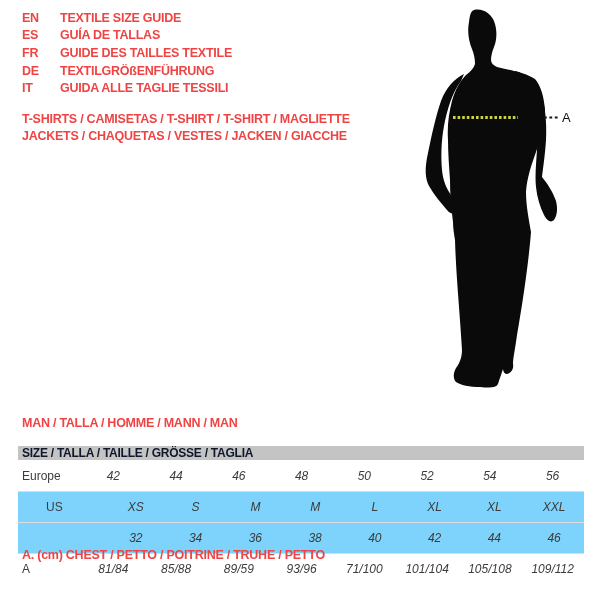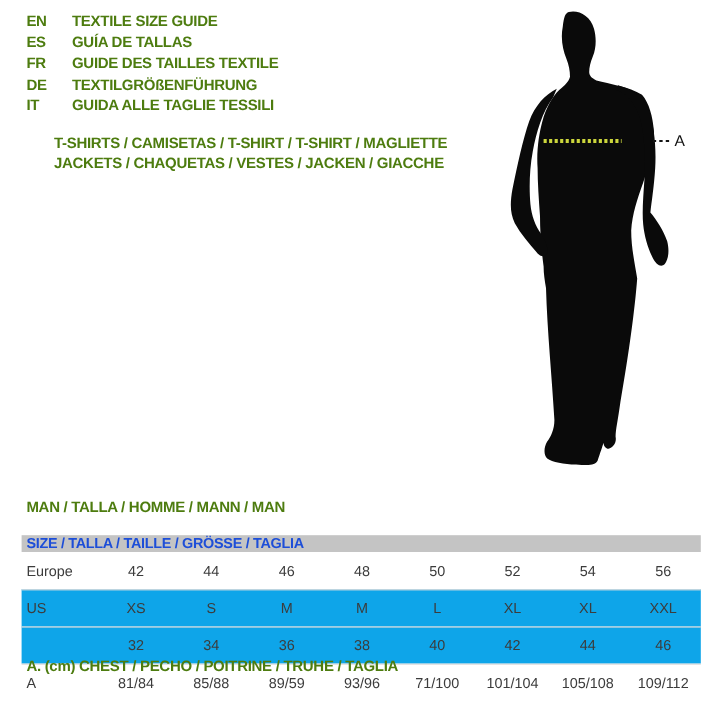--- a/index.html
+++ b/index.html
@@ -1,39 +1,39 @@
 <!DOCTYPE html>
 <html><head>
 <meta charset="utf-8">
 <style>
   html,body{margin:0;padding:0;}
   body{
     width:600px;height:600px;background:#ffffff;position:relative;overflow:hidden;
     font-family:"Liberation Sans", sans-serif;
   }
-  .bold-txt{font-weight:700;font-size:12.5px;color:#4d7c0f;letter-spacing:-0.25px;}
+  .bold-txt{font-weight:700;font-size:12.5px;color:#ef4444;letter-spacing:-0.25px;}
 
   .lang-block{position:absolute;left:22px;top:9px;}
   .lang-row{display:flex;height:17.6px;align-items:center;}
   .lang-code{width:38px;}
-  .categories{position:absolute;left:22px;top:111px;margin-left:23px;}
+  .categories{position:absolute;left:22px;top:111px;}
   .category-line{line-height:16.5px;}
 
   .figure{position:absolute;left:410px;top:0px;}
 
   .section-title{position:absolute;left:22px;top:416px;}
 
   .size-table{position:absolute;left:18px;top:446px;width:566px;font-size:12px;color:#3c3c3c;}
   .thead{height:14px;line-height:14px;background:#c4c4c4;font-weight:700;font-size:12px;
-         color:#1d4ed8;padding-left:4px;letter-spacing:-0.25px;}
+         color:#0f172a;padding-left:4px;letter-spacing:-0.25px;}
   .trow{display:flex;height:31px;align-items:center;box-sizing:border-box;}
   .trow + .trow{border-top:1px solid #dcdcdc;}
-  .trow.shaded{background:#0ea5e9;}
+  .trow.shaded{background:#7dd3fc;padding-left:24px;}
   .tlabel{width:60px;padding-left:4px;}
-  .tcell{flex:1;text-align:center;}
+  .tcell{flex:1;text-align:center;font-style:italic;}
 
   .footer-note{position:absolute;left:22px;top:548px;}
 </style>
 </head>
 <body>
 
 <div class="lang-block">
   <div class="lang-row">
     <span class="lang-code bold-txt">EN</span>
     <span class="bold-txt">TEXTILE SIZE GUIDE</span>
@@ -172,13 +172,13 @@
     <span class="tcell">85/88</span>
     <span class="tcell">89/59</span>
     <span class="tcell">93/96</span>
     <span class="tcell">71/100</span>
     <span class="tcell">101/104</span>
     <span class="tcell">105/108</span>
     <span class="tcell">109/112</span>
   </div>
 </div>
 
-<div class="footer-note bold-txt">A. (cm) CHEST / PECHO / POITRINE / TRUHE / TAGLIA</div>
+<div class="footer-note bold-txt">A. (cm) CHEST / PETTO / POITRINE / TRUHE / PETTO</div>
 
 </body></html>

